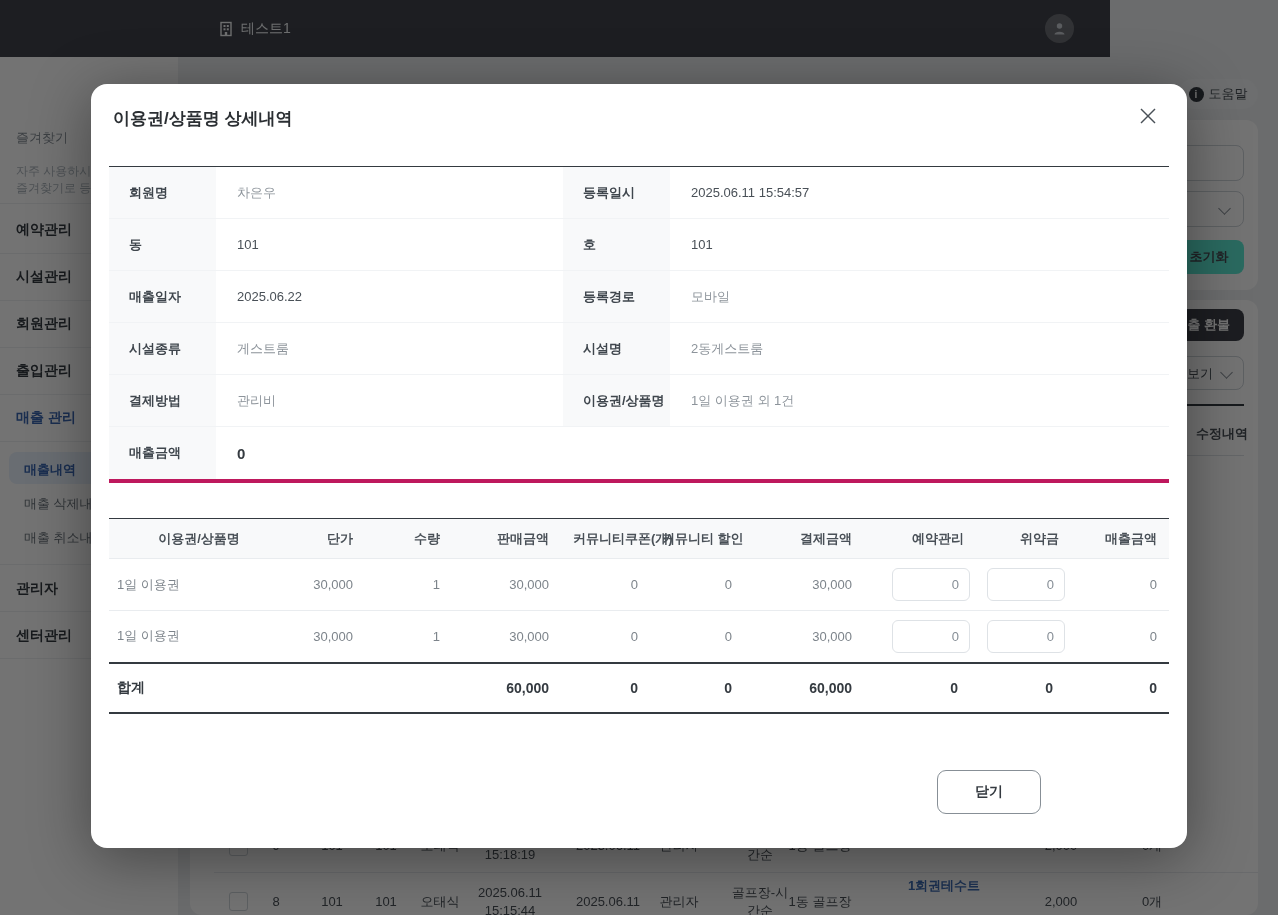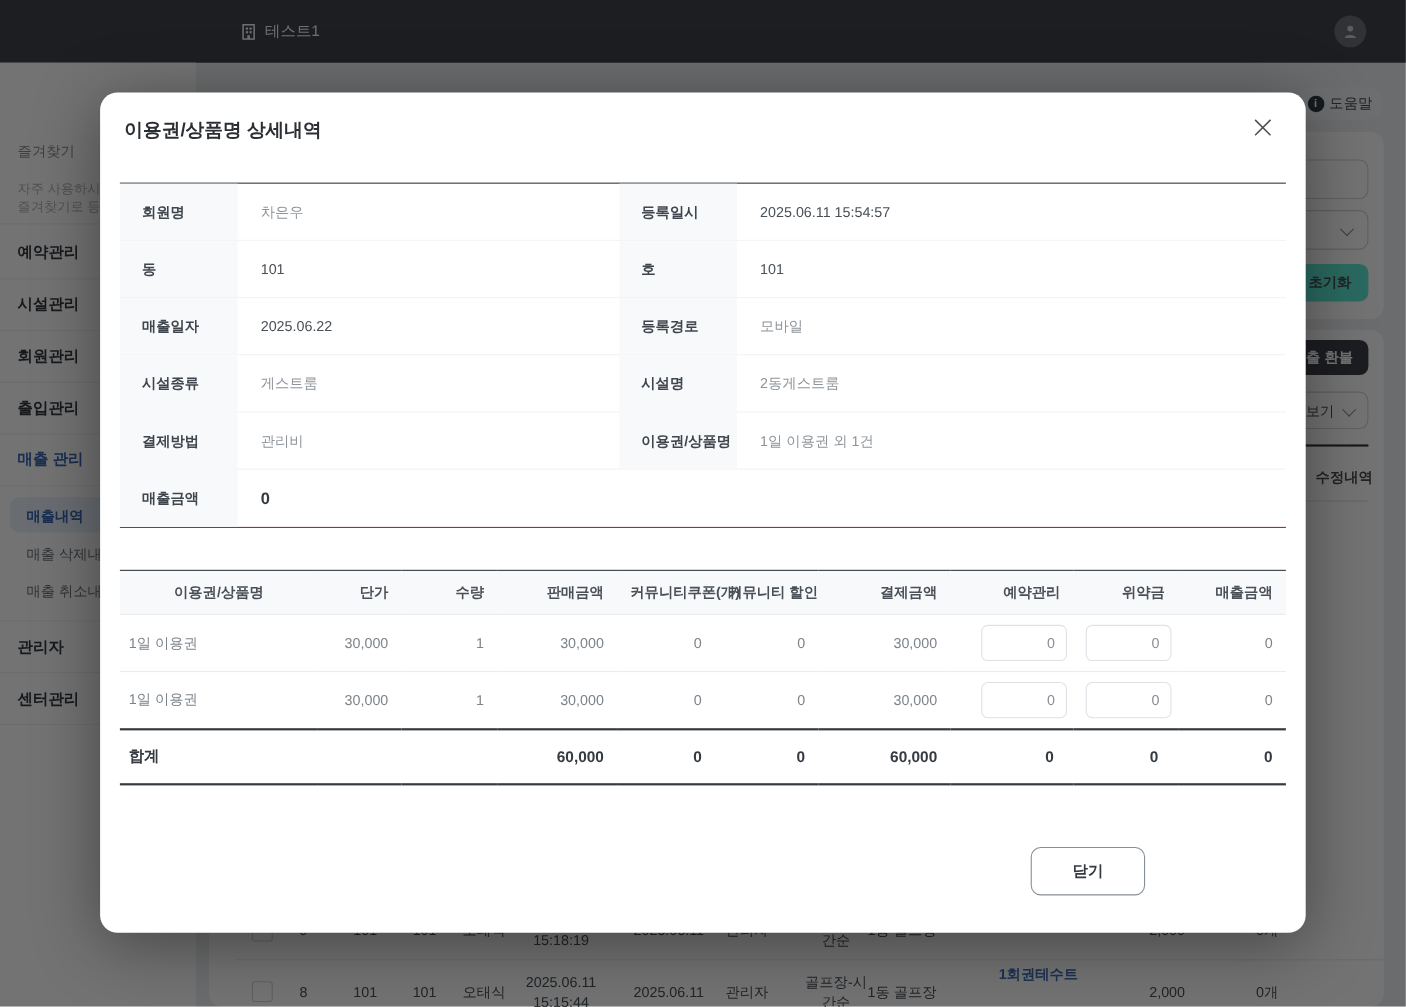--- a/index.html
+++ b/index.html
@@ -2,21 +2,21 @@
 <html><head>
 <meta charset="utf-8">
 <style>
   * { margin:0; padding:0; box-sizing:border-box; }
   html,body { width:1278px; height:915px; overflow:hidden; background:#eef0f2;
     font-family:"Liberation Sans","DejaVu Sans",sans-serif; }
 
   
   .page { position:absolute; inset:0; width:1278px; height:915px; }
 
-  .topbar { position:absolute; left:0; top:0; width:1278px; height:57px; background:#41444c; }
+  .topbar { position:absolute; left:0; top:0; width:1110px; height:57px; background:#41444c; }
   .brand { position:absolute; left:218px; top:0; height:57px; display:flex; align-items:center; gap:7px;
     color:#f1f3f5; font-size:14px; }
   .top-links { position:absolute; right:70px; top:0; height:57px; display:flex; align-items:center; gap:26px; }
   .top-link { display:flex; align-items:center; gap:6px; color:#f8f9fa; font-size:13px; cursor:pointer; }
   .avatar { position:absolute; right:36px; top:14px; width:29px; height:29px; border-radius:50%;
     background:#6e7076; display:flex; align-items:center; justify-content:center; }
 
   .sidebar { position:absolute; left:0; top:57px; width:178px; height:858px; background:#ffffff; }
   .fav-title { position:absolute; left:16px; top:72px; font-size:13px; color:#868e96; }
   .fav-chev { position:absolute; left:146px; top:76px; }
@@ -55,21 +55,21 @@
 
   
   .modal { position:absolute; left:91px; top:84px; width:1096px; height:764px; background:#ffffff;
     border-radius:16px; z-index:10; box-shadow:0 10px 60px rgba(0,0,0,0.4); }
   .modal-title { position:absolute; left:22px; top:105px; font-size:17px; font-weight:700; color:#2b2f33; }
   .modal-title { top:23px; }
   .modal-close { position:absolute; left:1043px; top:18px; width:28px; height:28px; cursor:pointer;
     display:flex; align-items:center; justify-content:center; background:none; border:none; }
 
   .info-table { position:absolute; left:18px; top:82px; width:1060px;
-    border-top:1px solid #343a40; border-bottom:1px solid #be185d; }
+    border-top:1px solid #343a40; border-bottom:4px solid #be185d; }
   .info-row { display:flex; height:52px; border-bottom:1px solid #f1f3f5; }
   .info-row:last-child { border-bottom:none; }
   .ilabel { width:107px; background:#f8f9fa; display:flex; align-items:center; padding-left:20px;
     font-size:13px; font-weight:600; color:#3f464d; }
   .ival { display:flex; align-items:center; padding-left:21px; font-size:13px; color:#495057; }
   .ival.w-l { width:347px; }
   .ival.w-r { width:499px; }
   .ival.dim { color:#8d949b; }
   .ival.strong { color:#343a40; font-weight:700; font-size:15px; }
 

